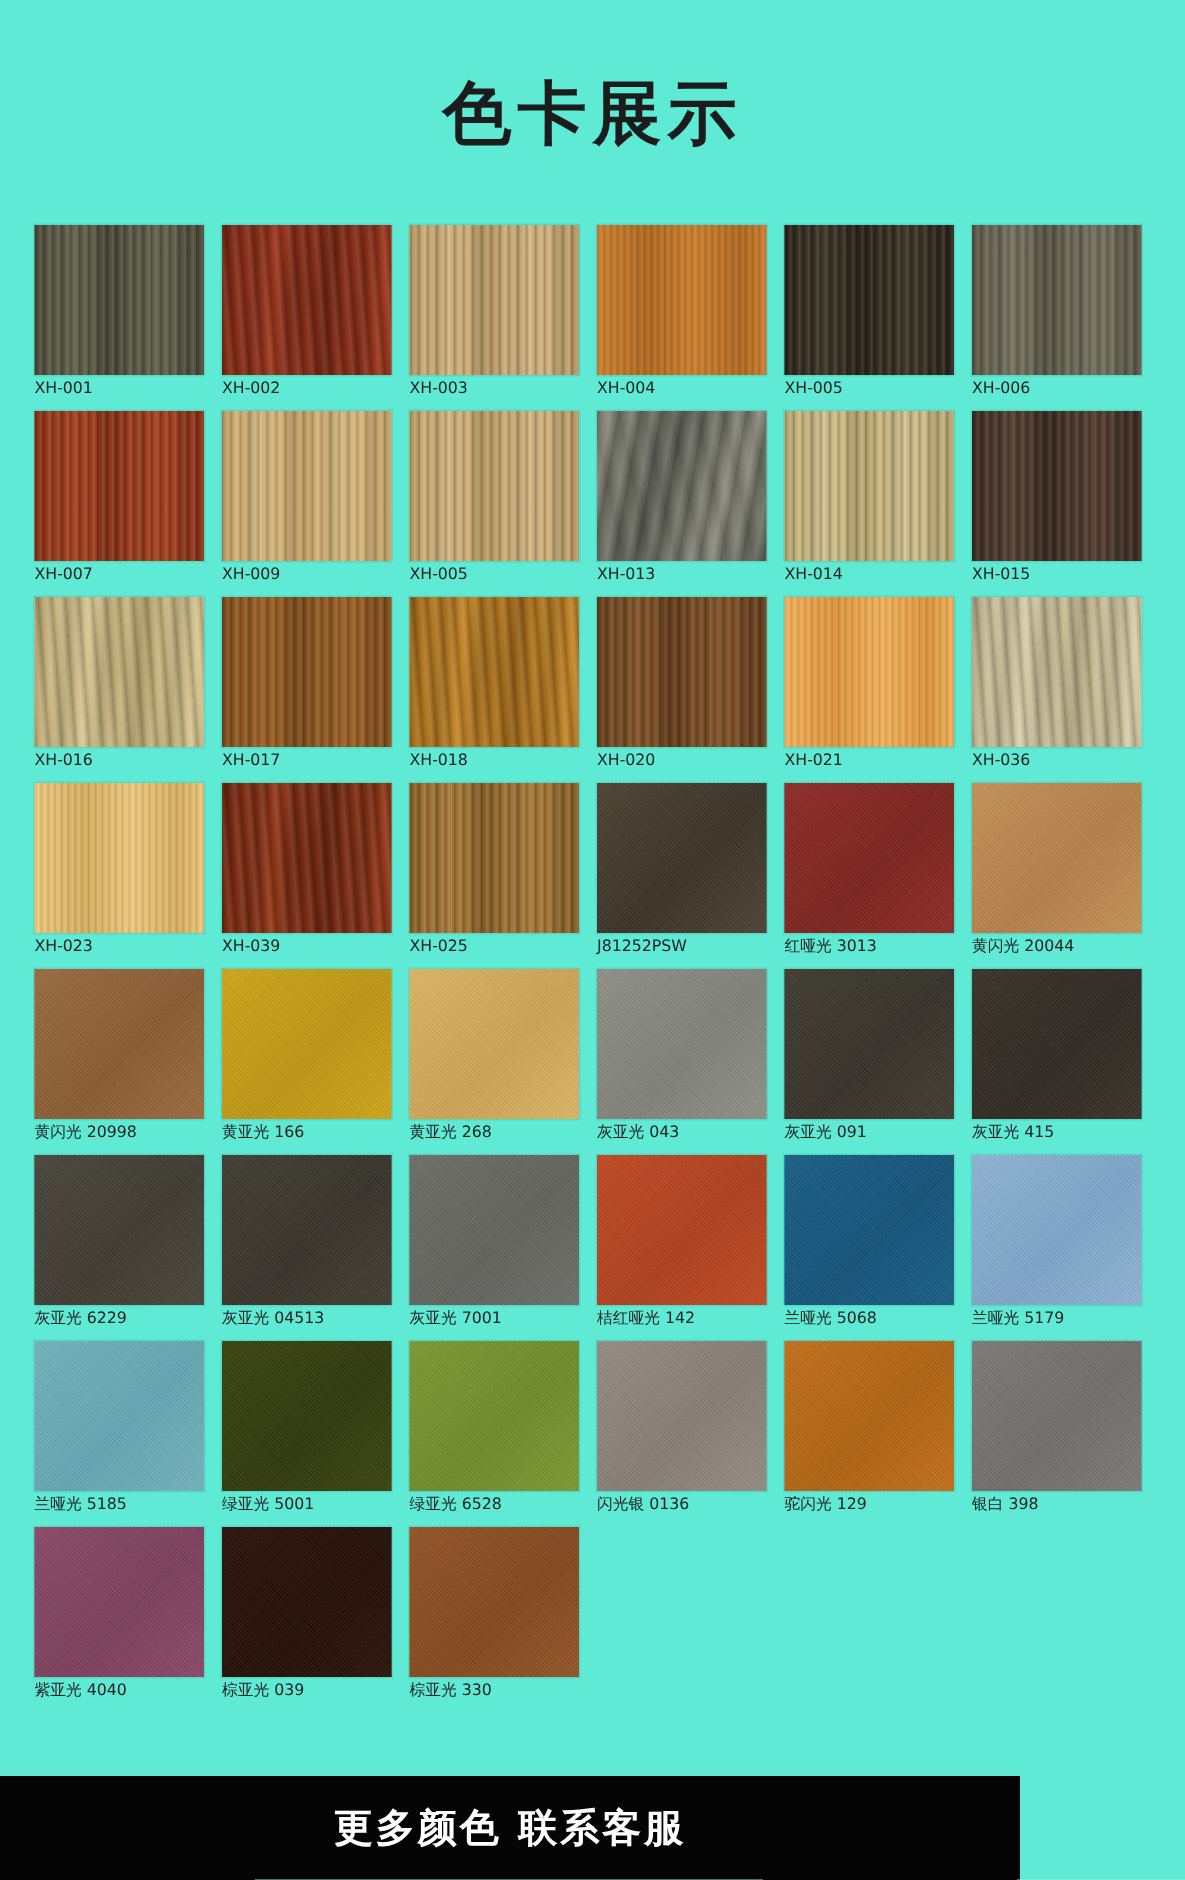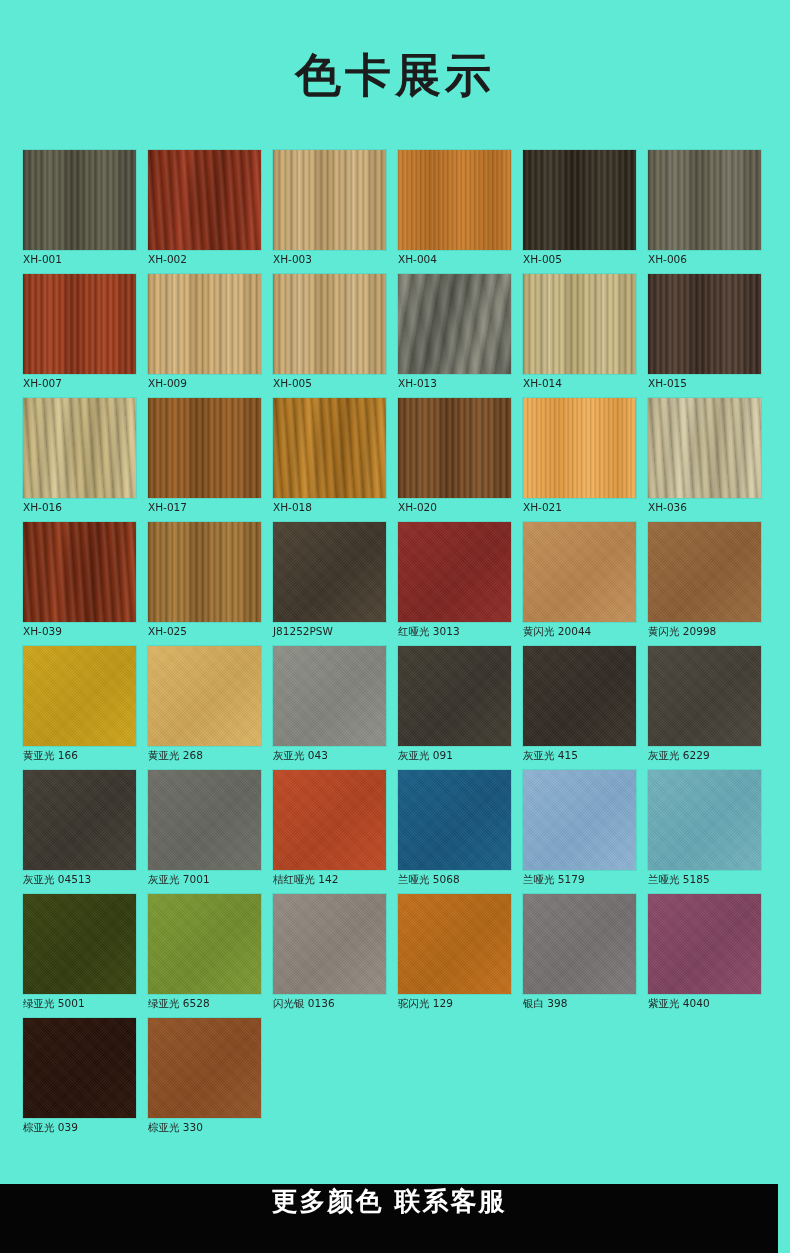--- a/index.html
+++ b/index.html
@@ -61,23 +61,23 @@
     font-size:10.5px;
     color:#222;
     line-height:14px;
     white-space:nowrap;
     font-family:"DejaVu Sans","Liberation Sans",sans-serif;
   }
   
   .footer{
     position:absolute;
     left:0;bottom:0;
-    width:778px;height:69px;
+    width:680px;height:69px;
     background:#050505;
-    display:flex;align-items:flex-start;justify-content:center;
+    display:flex;align-items:center;justify-content:center;
   }
   .footer-text{
     color:#ffffff;
     font-size:26px;
     font-weight:bold;
     letter-spacing:2px;
     font-family:"DejaVu Sans","Liberation Sans",sans-serif;
   }
 </style>
 </head>
@@ -192,20 +192,26 @@
         </div>
         <div class="label">XH-021</div>
       </div>
       <div class="cell">
         <div class="swatch" style="background: rgb(221, 211, 174);">
           <div class="grain" style="background: repeating-linear-gradient(86deg, rgba(0, 0, 0, 0.22) 0px, rgba(0, 0, 0, 0) 3px, rgba(255, 255, 255, 0.09) 6px, rgba(0, 0, 0, 0.15) 9px), repeating-linear-gradient(94deg, rgba(0, 0, 0, 0.13) 0px, rgba(0, 0, 0, 0) 14px, rgba(0, 0, 0, 0.11) 24px), radial-gradient(40px 110px at 52% 50%, rgb(196, 184, 144) 0%, rgba(0, 0, 0, 0) 70%), linear-gradient(92deg, rgb(196, 184, 144) 0%, rgb(221, 211, 174) 35%, rgb(196, 184, 144) 62%, rgb(221, 211, 174) 100%);"></div>
         </div>
         <div class="label">XH-036</div>
       </div>
       <div class="cell">
+        <div class="swatch" style="background: rgb(237, 201, 127);">
+          <div class="grain" style="background: repeating-linear-gradient(90deg, rgba(0, 0, 0, 0.12) 0px, rgba(0, 0, 0, 0) 1.5px, rgba(255, 255, 255, 0.07) 3px, rgba(0, 0, 0, 0.09) 4.5px), linear-gradient(90deg, rgb(237, 201, 127) 0%, rgb(215, 176, 98) 30%, rgb(237, 201, 127) 58%, rgb(215, 176, 98) 85%, rgb(237, 201, 127) 100%);"></div>
+        </div>
+        <div class="label">XH-023</div>
+      </div>
+      <div class="cell">
         <div class="swatch" style="background: rgb(154, 60, 28);">
           <div class="grain" style="background: repeating-linear-gradient(86deg, rgba(0, 0, 0, 0.22) 0px, rgba(0, 0, 0, 0) 3px, rgba(255, 255, 255, 0.09) 6px, rgba(0, 0, 0, 0.15) 9px), repeating-linear-gradient(94deg, rgba(0, 0, 0, 0.13) 0px, rgba(0, 0, 0, 0) 14px, rgba(0, 0, 0, 0.11) 24px), radial-gradient(40px 110px at 52% 50%, rgb(115, 40, 17) 0%, rgba(0, 0, 0, 0) 70%), linear-gradient(92deg, rgb(115, 40, 17) 0%, rgb(154, 60, 28) 35%, rgb(115, 40, 17) 62%, rgb(154, 60, 28) 100%);"></div>
         </div>
         <div class="label">XH-039</div>
       </div>
       <div class="cell">
         <div class="swatch" style="background: rgb(180, 132, 63);">
           <div class="grain" style="background: repeating-linear-gradient(90deg, rgba(0, 0, 0, 0.2) 0px, rgba(0, 0, 0, 0) 2px, rgba(255, 255, 255, 0.1) 4px, rgba(0, 0, 0, 0.13) 6px), repeating-linear-gradient(90deg, rgba(0, 0, 0, 0.1) 0px, rgba(0, 0, 0, 0) 11px, rgba(0, 0, 0, 0.14) 19px, rgba(0, 0, 0, 0) 27px), linear-gradient(90deg, rgb(144, 100, 42) 0%, rgb(180, 132, 63) 22%, rgb(144, 100, 42) 46%, rgb(180, 132, 63) 70%, rgb(144, 100, 42) 100%);"></div>
         </div>
         <div class="label">XH-025</div>

